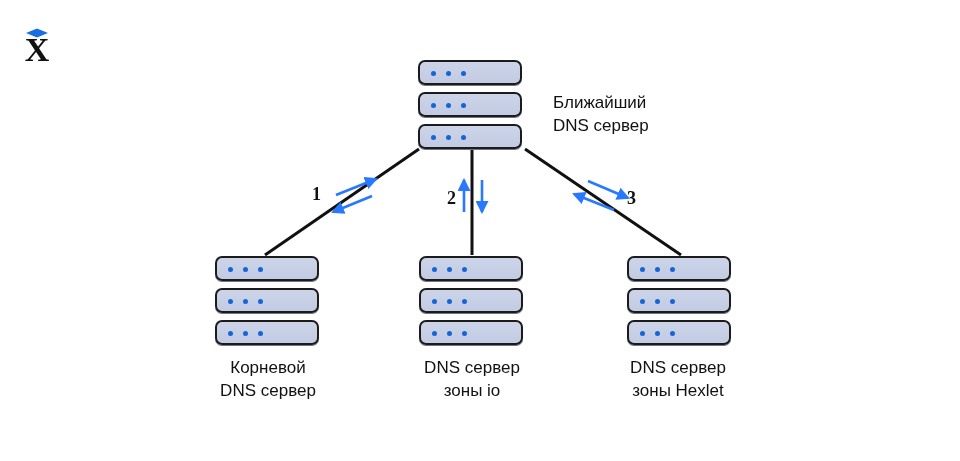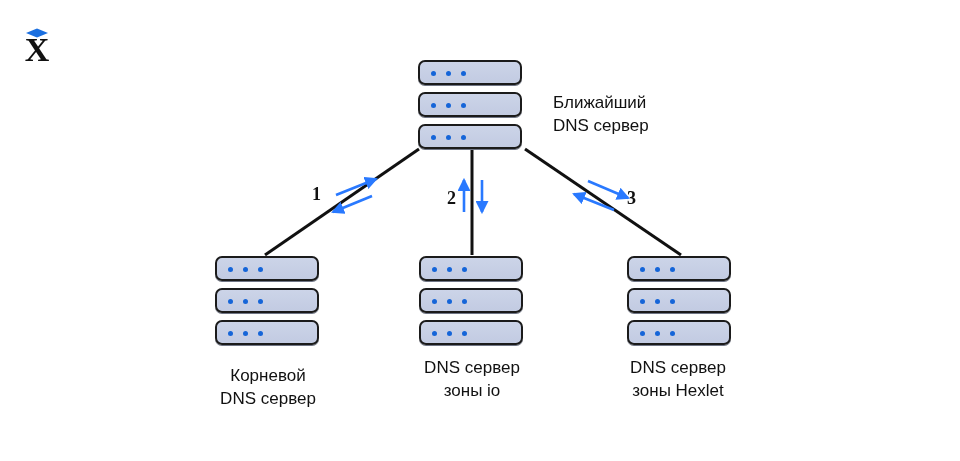--- a/index.html
+++ b/index.html
@@ -185,21 +185,21 @@
       </div>
     </div>
     <div class="unit u3">
       <div class="dots">
         <span class="dot"></span>
         <span class="dot"></span>
         <span class="dot"></span>
       </div>
     </div>
   </div>
-  <div class="caption center" style="left:158px; top:364px;">Корневой
+  <div class="caption center" style="left:158px; top:356px;">Корневой
 DNS сервер</div>
 
   <div class="server" style="left:419px; top:256px;">
     <div class="unit u1">
       <div class="dots">
         <span class="dot"></span>
         <span class="dot"></span>
         <span class="dot"></span>
       </div>
     </div>

